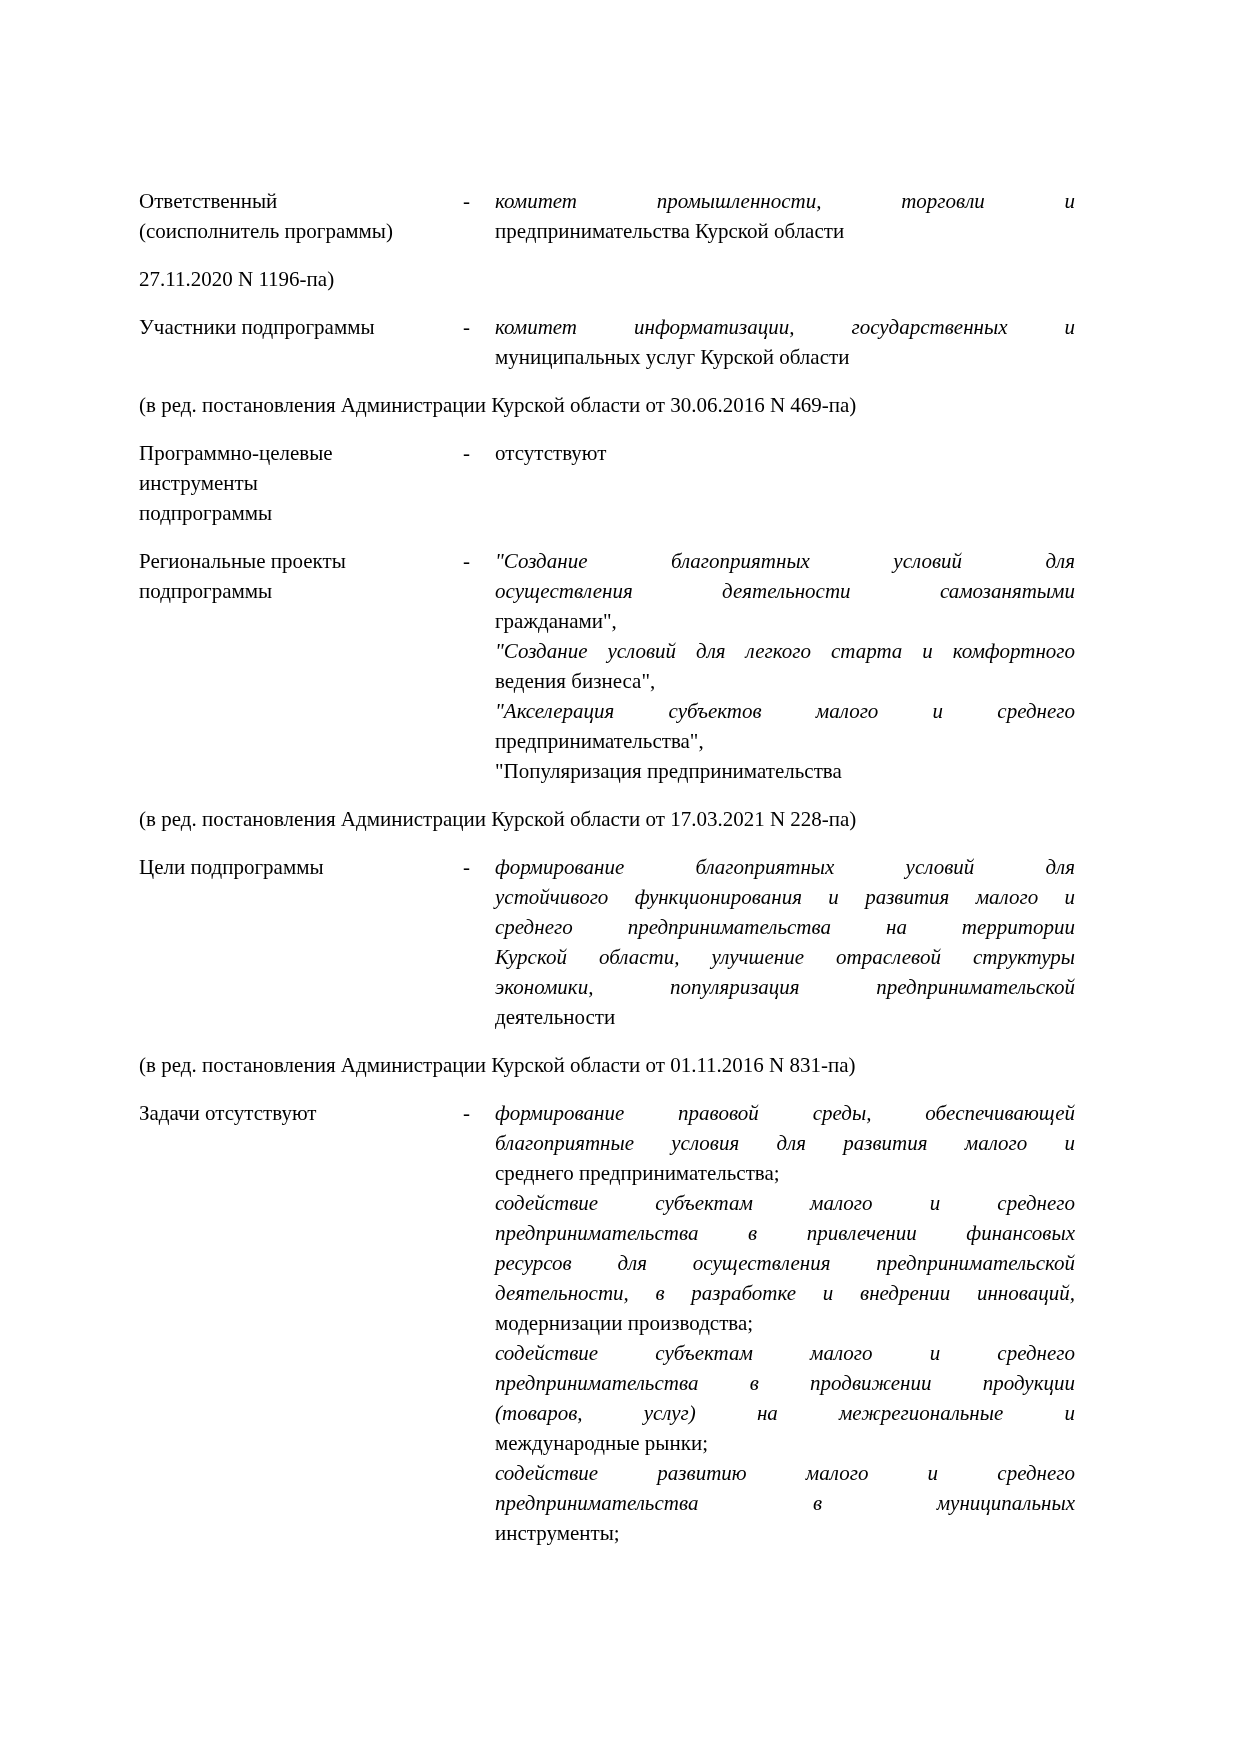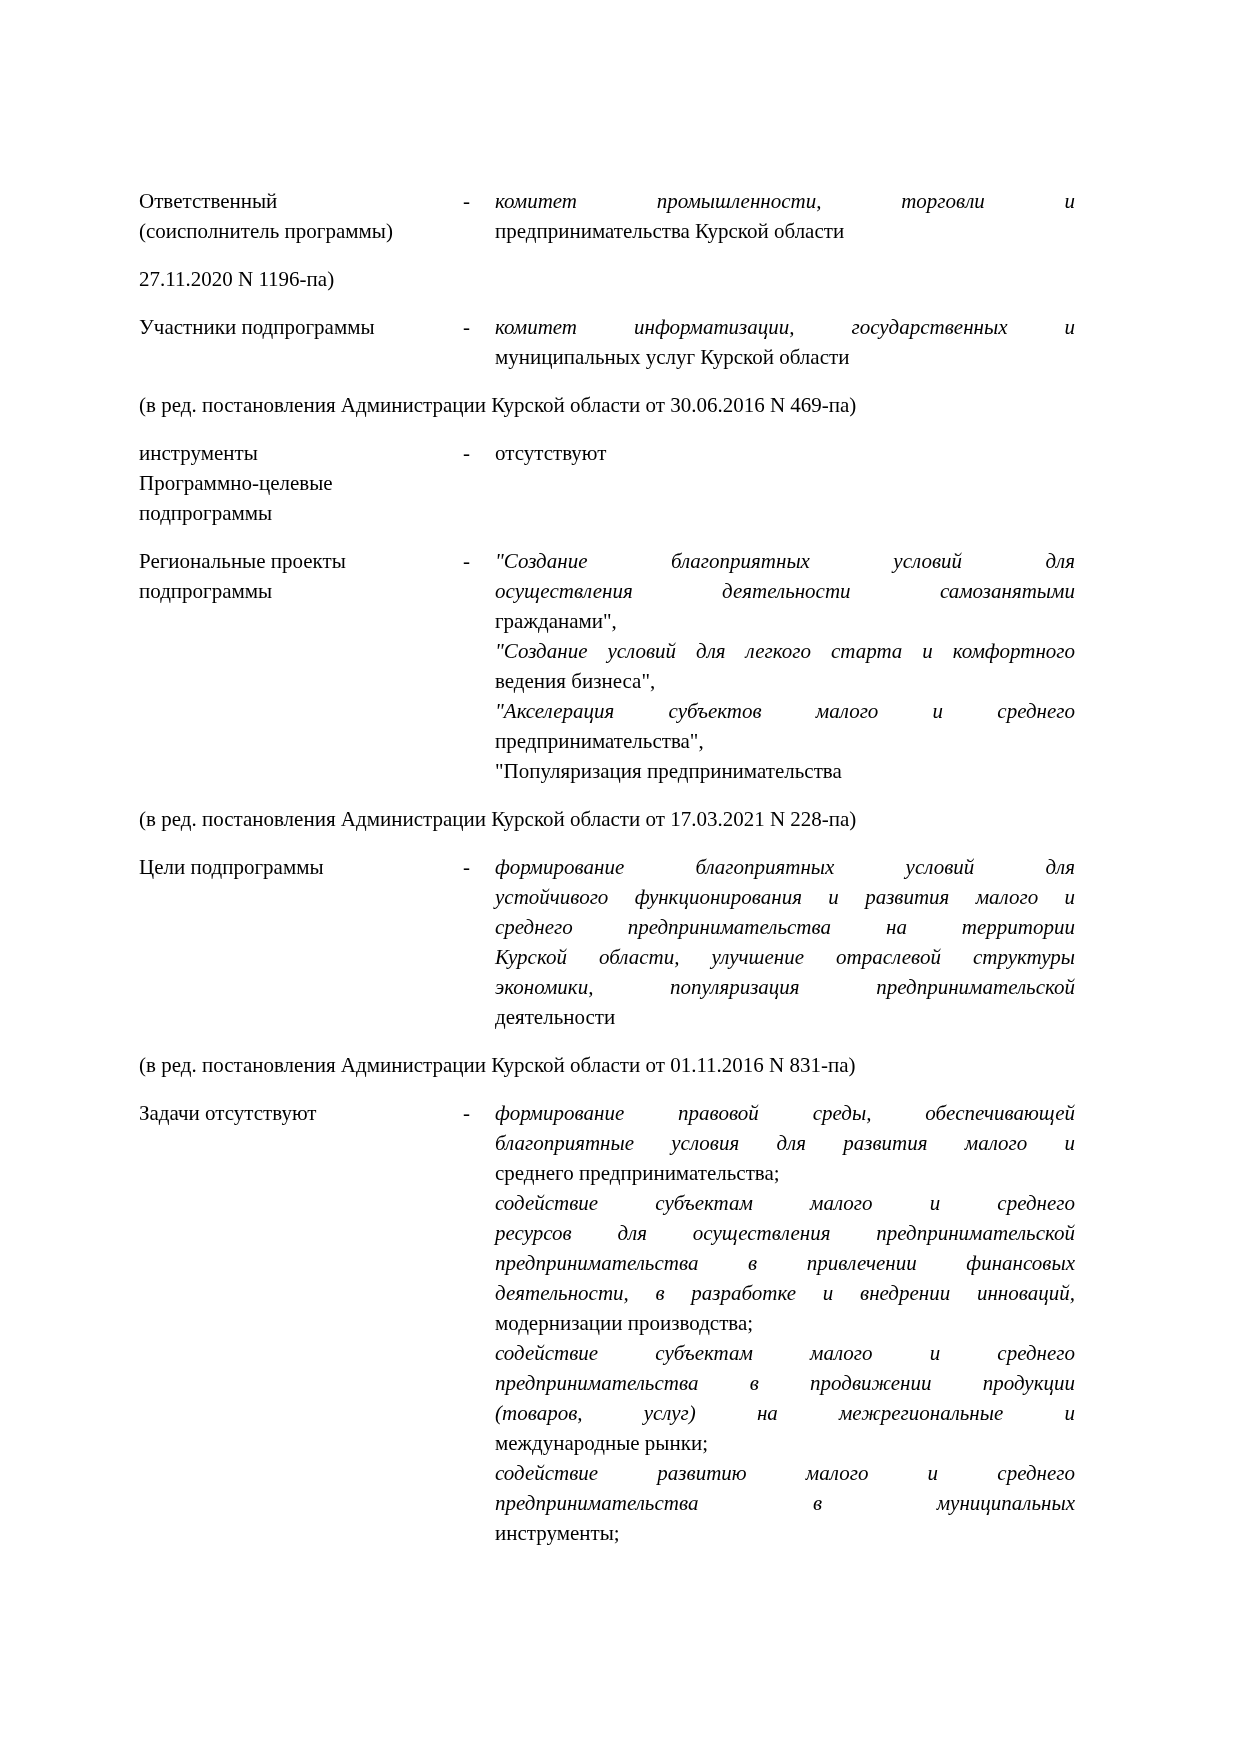--- a/index.html
+++ b/index.html
@@ -91,22 +91,22 @@
       <div class="lline">муниципальных услуг Курской области</div>
     </div>
   </div>
 
   <div class="amendment">
     <div class="lline">(в ред. постановления Администрации Курской области от 30.06.2016 N 469-па)</div>
   </div>
 
   <div class="frow">
     <div class="col-label">
+      <div class="lline">Программно-целевые</div>
       <div class="lline">инструменты</div>
-      <div class="lline">Программно-целевые</div>
       <div class="lline">подпрограммы</div>
     </div>
     <div class="col-dash">-</div>
     <div class="col-value">
       <div class="lline">отсутствуют</div>
     </div>
   </div>
 
   <div class="frow">
     <div class="col-label">
@@ -152,22 +152,22 @@
   <div class="frow">
     <div class="col-label">
       <div class="lline">Задачи отсутствуют</div>
     </div>
     <div class="col-dash">-</div>
     <div class="col-value">
       <div class="jline">формирование правовой среды, обеспечивающей</div>
       <div class="jline">благоприятные условия для развития малого и</div>
       <div class="lline">среднего предпринимательства;</div>
       <div class="jline">содействие субъектам малого и среднего</div>
+      <div class="jline">предпринимательства в привлечении финансовых</div>
       <div class="jline">ресурсов для осуществления предпринимательской</div>
-      <div class="jline">предпринимательства в привлечении финансовых</div>
       <div class="jline">деятельности, в разработке и внедрении инноваций,</div>
       <div class="lline">модернизации производства;</div>
       <div class="jline">содействие субъектам малого и среднего</div>
       <div class="jline">предпринимательства в продвижении продукции</div>
       <div class="jline">(товаров, услуг) на межрегиональные и</div>
       <div class="lline">международные рынки;</div>
       <div class="jline">содействие развитию малого и среднего</div>
       <div class="jline">предпринимательства в муниципальных</div>
       <div class="lline">инструменты;</div>
     </div>

